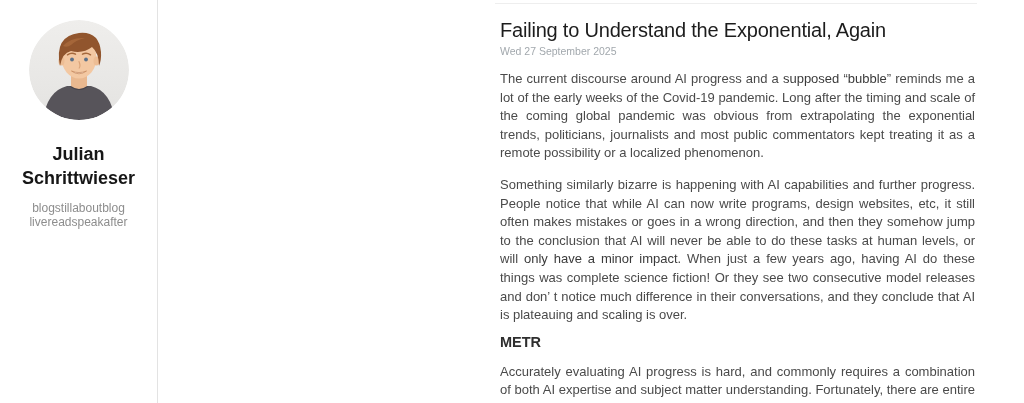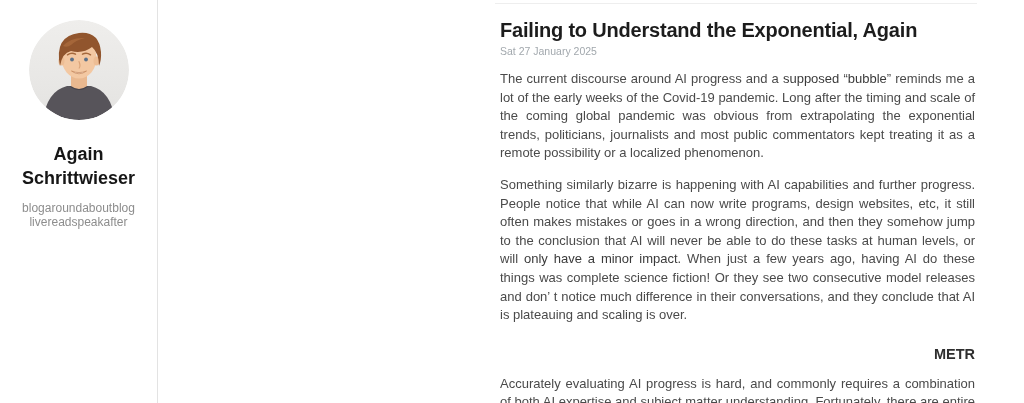--- a/index.html
+++ b/index.html
@@ -44,42 +44,41 @@
   }
 
   
   .article {
     position:absolute; left:495px; top:3px;
     width:482px;
     border-top:1px solid #eeeeee;
     padding:15px 2px 0 5px;
   }
   .article-title {
-    font-size:20px; font-weight:700;
+    font-size:20px; font-weight:400;
     color:var(--title-color, #1c1c1c);
     letter-spacing:-0.2px;
   }
   .article-date {
     margin-top:3px;
     font-size:10.5px;
     color:var(--muted-color, #a2a8ad);
   }
   .para {
     margin-top:13px;
     font-size:13px;
     line-height:18.6px;
     color:var(--text-color, #4a4a4a);
     text-align:justify;
     hyphens:auto; -webkit-hyphens:auto;
   }
   .section-heading {
-    margin-top:21px;
+    margin-top:9px;
     font-size:14.5px; font-weight:700;
     color:#2e2e2e;
-    text-align:right;
   }
   .text-link {
     color:var(--link-color, #3a3a3a);
     cursor:pointer;
   }
 </style>
 </head>
 <body>
 
 <aside class="sidebar">
@@ -117,40 +116,40 @@
         <circle cx="43" cy="39.5" r="1.9" fill="#5b7189"></circle>
         <circle cx="57" cy="39.5" r="1.9" fill="#5b7189"></circle>
 
         <path d="M50 41.5 q1.8 4.5 0.2 6.5" stroke="#dba57a" stroke-width="1.2" fill="none" stroke-linecap="round"></path>
 
         <path d="M42.5 51 q7.5 5.5 15 0 q-7.5 3.2 -15 0 Z" fill="#ffffff" stroke="#c98d62" stroke-width="0.8"></path>
       </g>
     </svg>
   </span>
 
-  <h1 class="site-name">Again Schrittwieser</h1>
+  <h1 class="site-name">Julian Schrittwieser</h1>
 
   <nav class="sidebar-nav">
       <div class="nav-row">
         <a class="nav-link">blog</a>
-        <a class="nav-link">around</a>
+        <a class="nav-link">still</a>
         <a class="nav-link">about</a>
         <a class="nav-link">blog</a>
       </div>
       <div class="nav-row">
         <a class="nav-link">live</a>
         <a class="nav-link">read</a>
         <a class="nav-link">speak</a>
         <a class="nav-link">after</a>
       </div>
     </nav>
 </aside>
 
 <main class="article">
   <h1 class="article-title">Failing to Understand the Exponential, Again</h1>
-  <div class="article-date">Sat 27 January 2025</div>
+  <div class="article-date">Wed 27 September 2025</div>
   <div>
       <p class="para"><span>The current discourse around AI progress and a </span><a class="text-link">supposed</a><span> “</span><a class="text-link">bubble</a><span>” reminds me a lot of the early weeks of the Covid-19 pandemic. Long after the timing and scale of the coming global pandemic was obvious from extrapolating the exponential trends, politicians, journalists and most public commentators kept treating it as a remote possibility or a localized phenomenon.</span></p>
       <p class="para"><span>Something similarly bizarre is happening with AI capabilities and further progress. People notice that while AI can now write programs, design websites, etc, it still often makes mistakes or goes in a wrong direction, and then they somehow jump to the conclusion that AI will never be able to do these tasks at human levels, or will </span><a class="text-link">only have a minor impact</a><span>. When just a few years ago, having AI do these things was complete science fiction! Or they see two consecutive model releases and don’ t notice much difference in their conversations, and they conclude that AI is plateauing and scaling is over.</span></p>
       <h2 class="section-heading">METR</h2>
       <p class="para"><span>Accurately evaluating AI progress is hard, and commonly requires a combination of both AI expertise and subject matter understanding. Fortunately, there are entire organizations like </span></p>
     </div>
 </main>
 
 </body></html>

